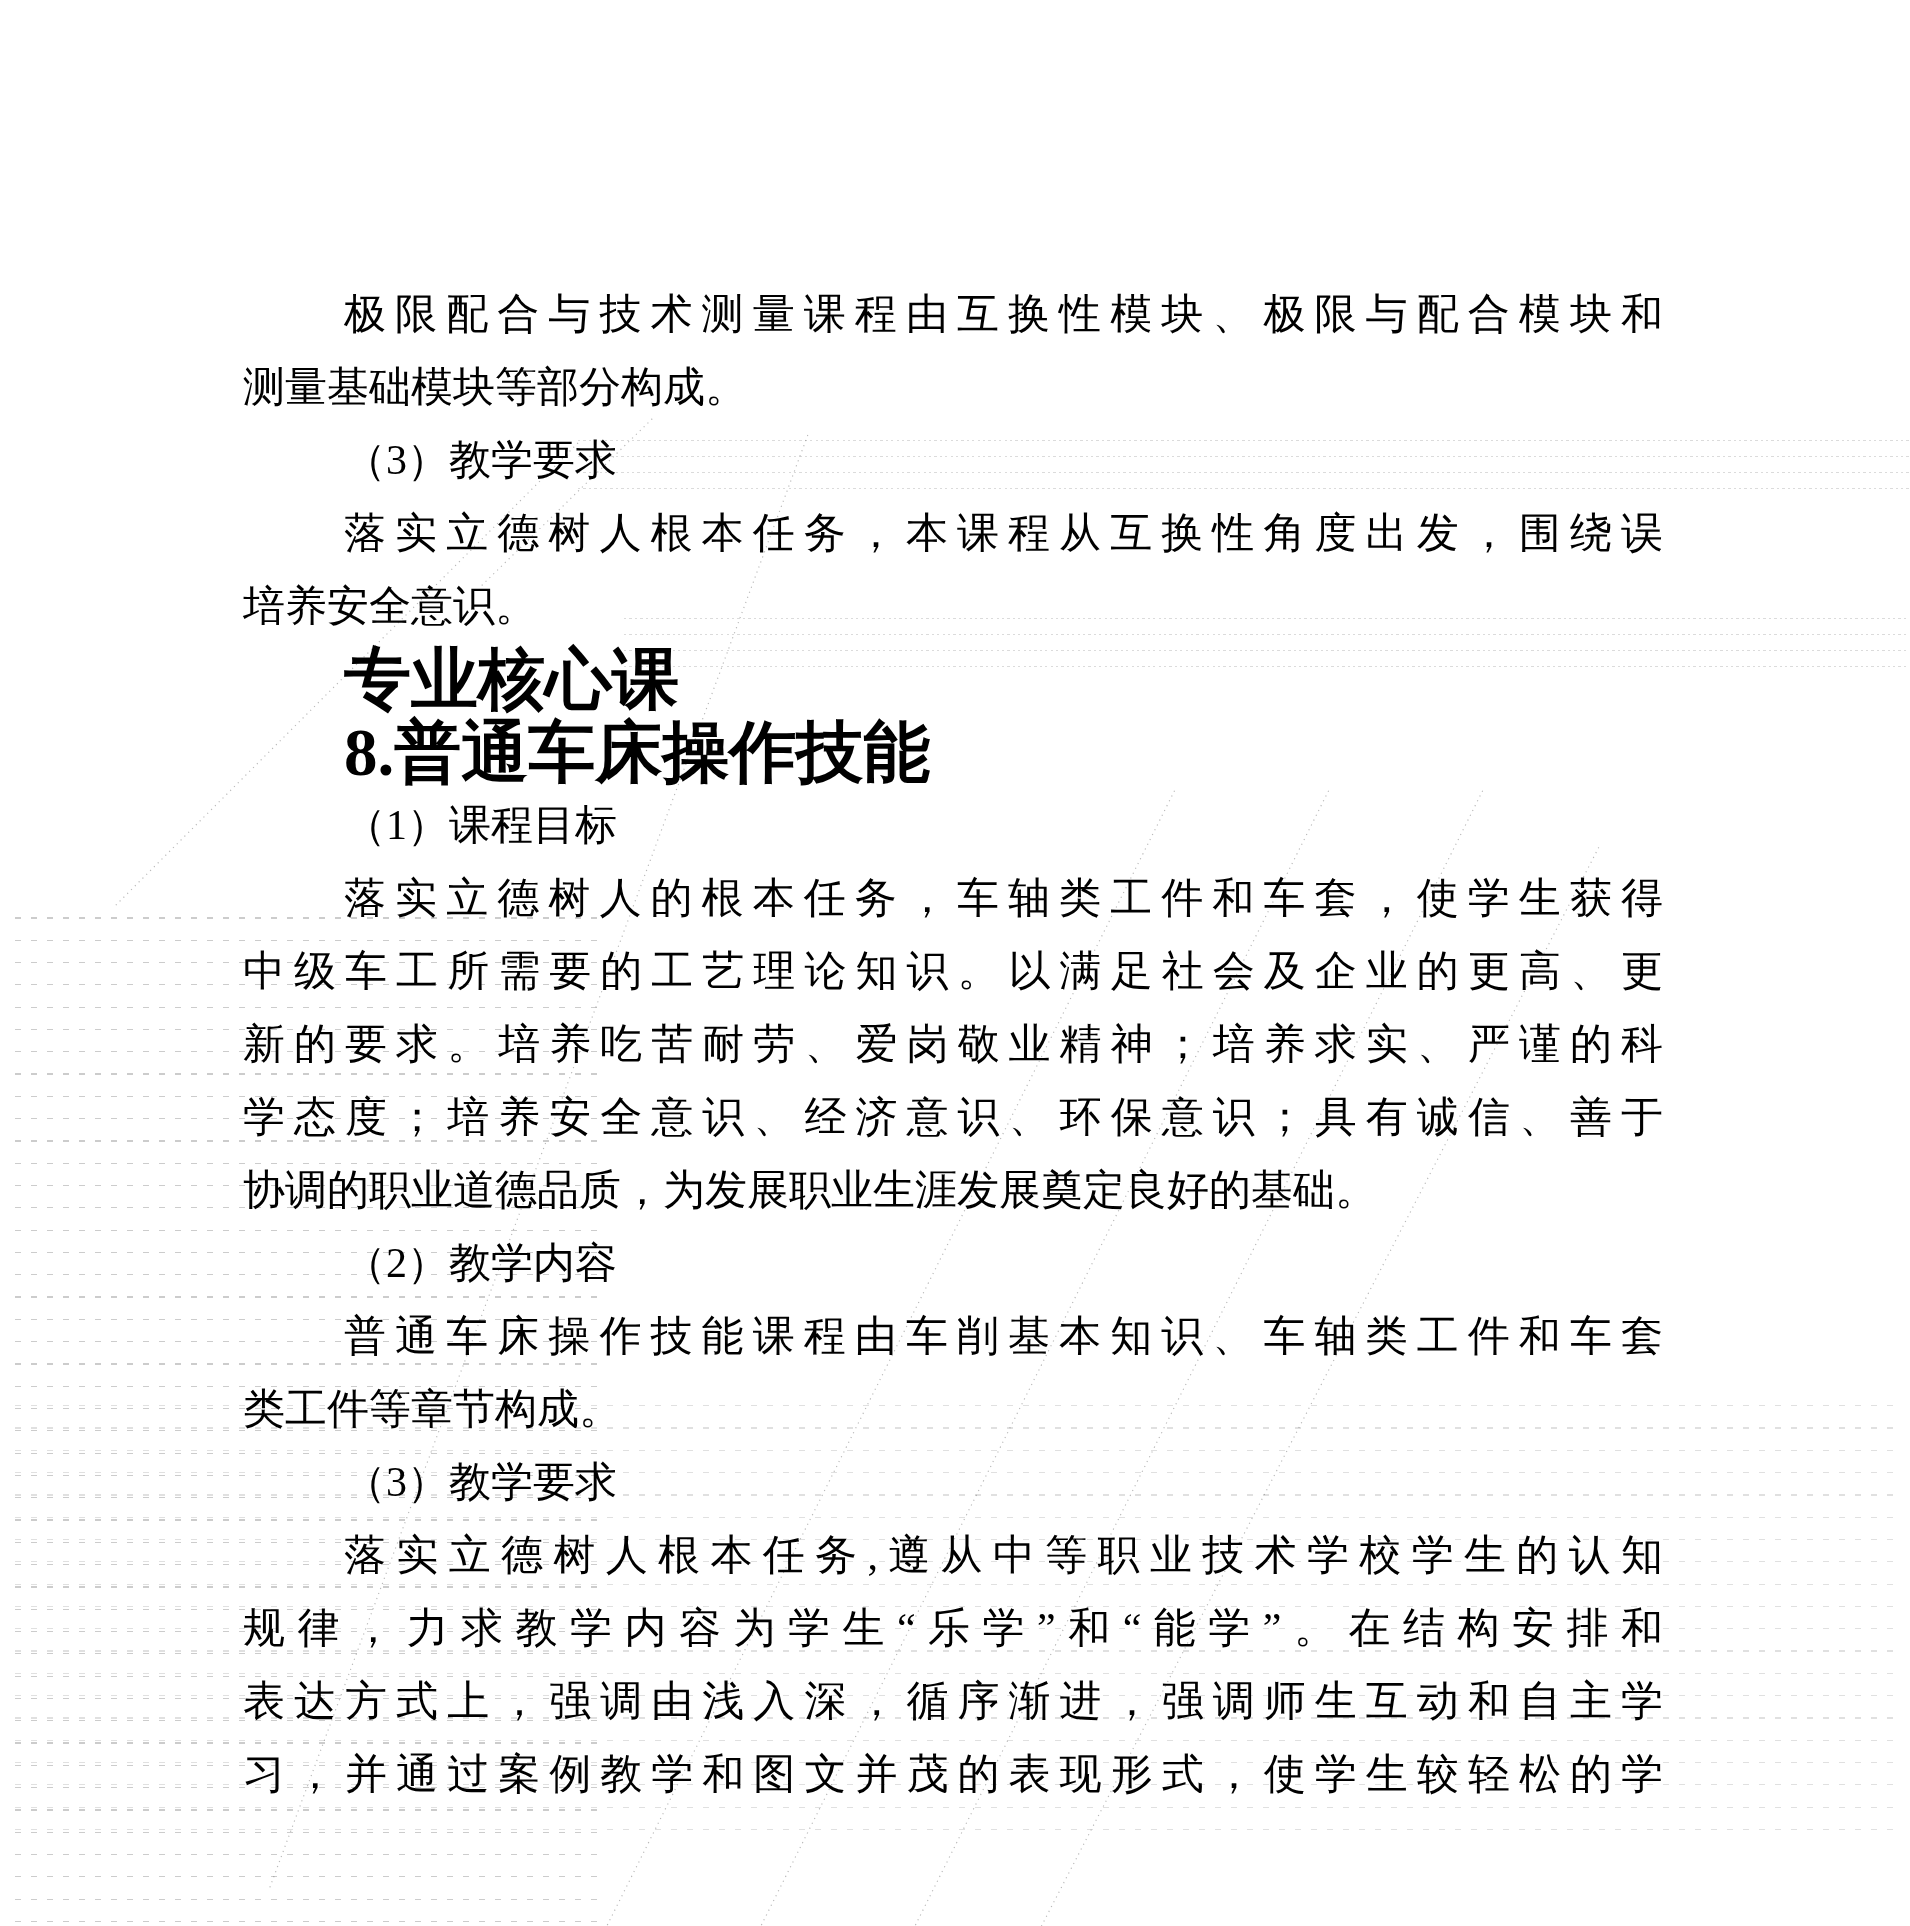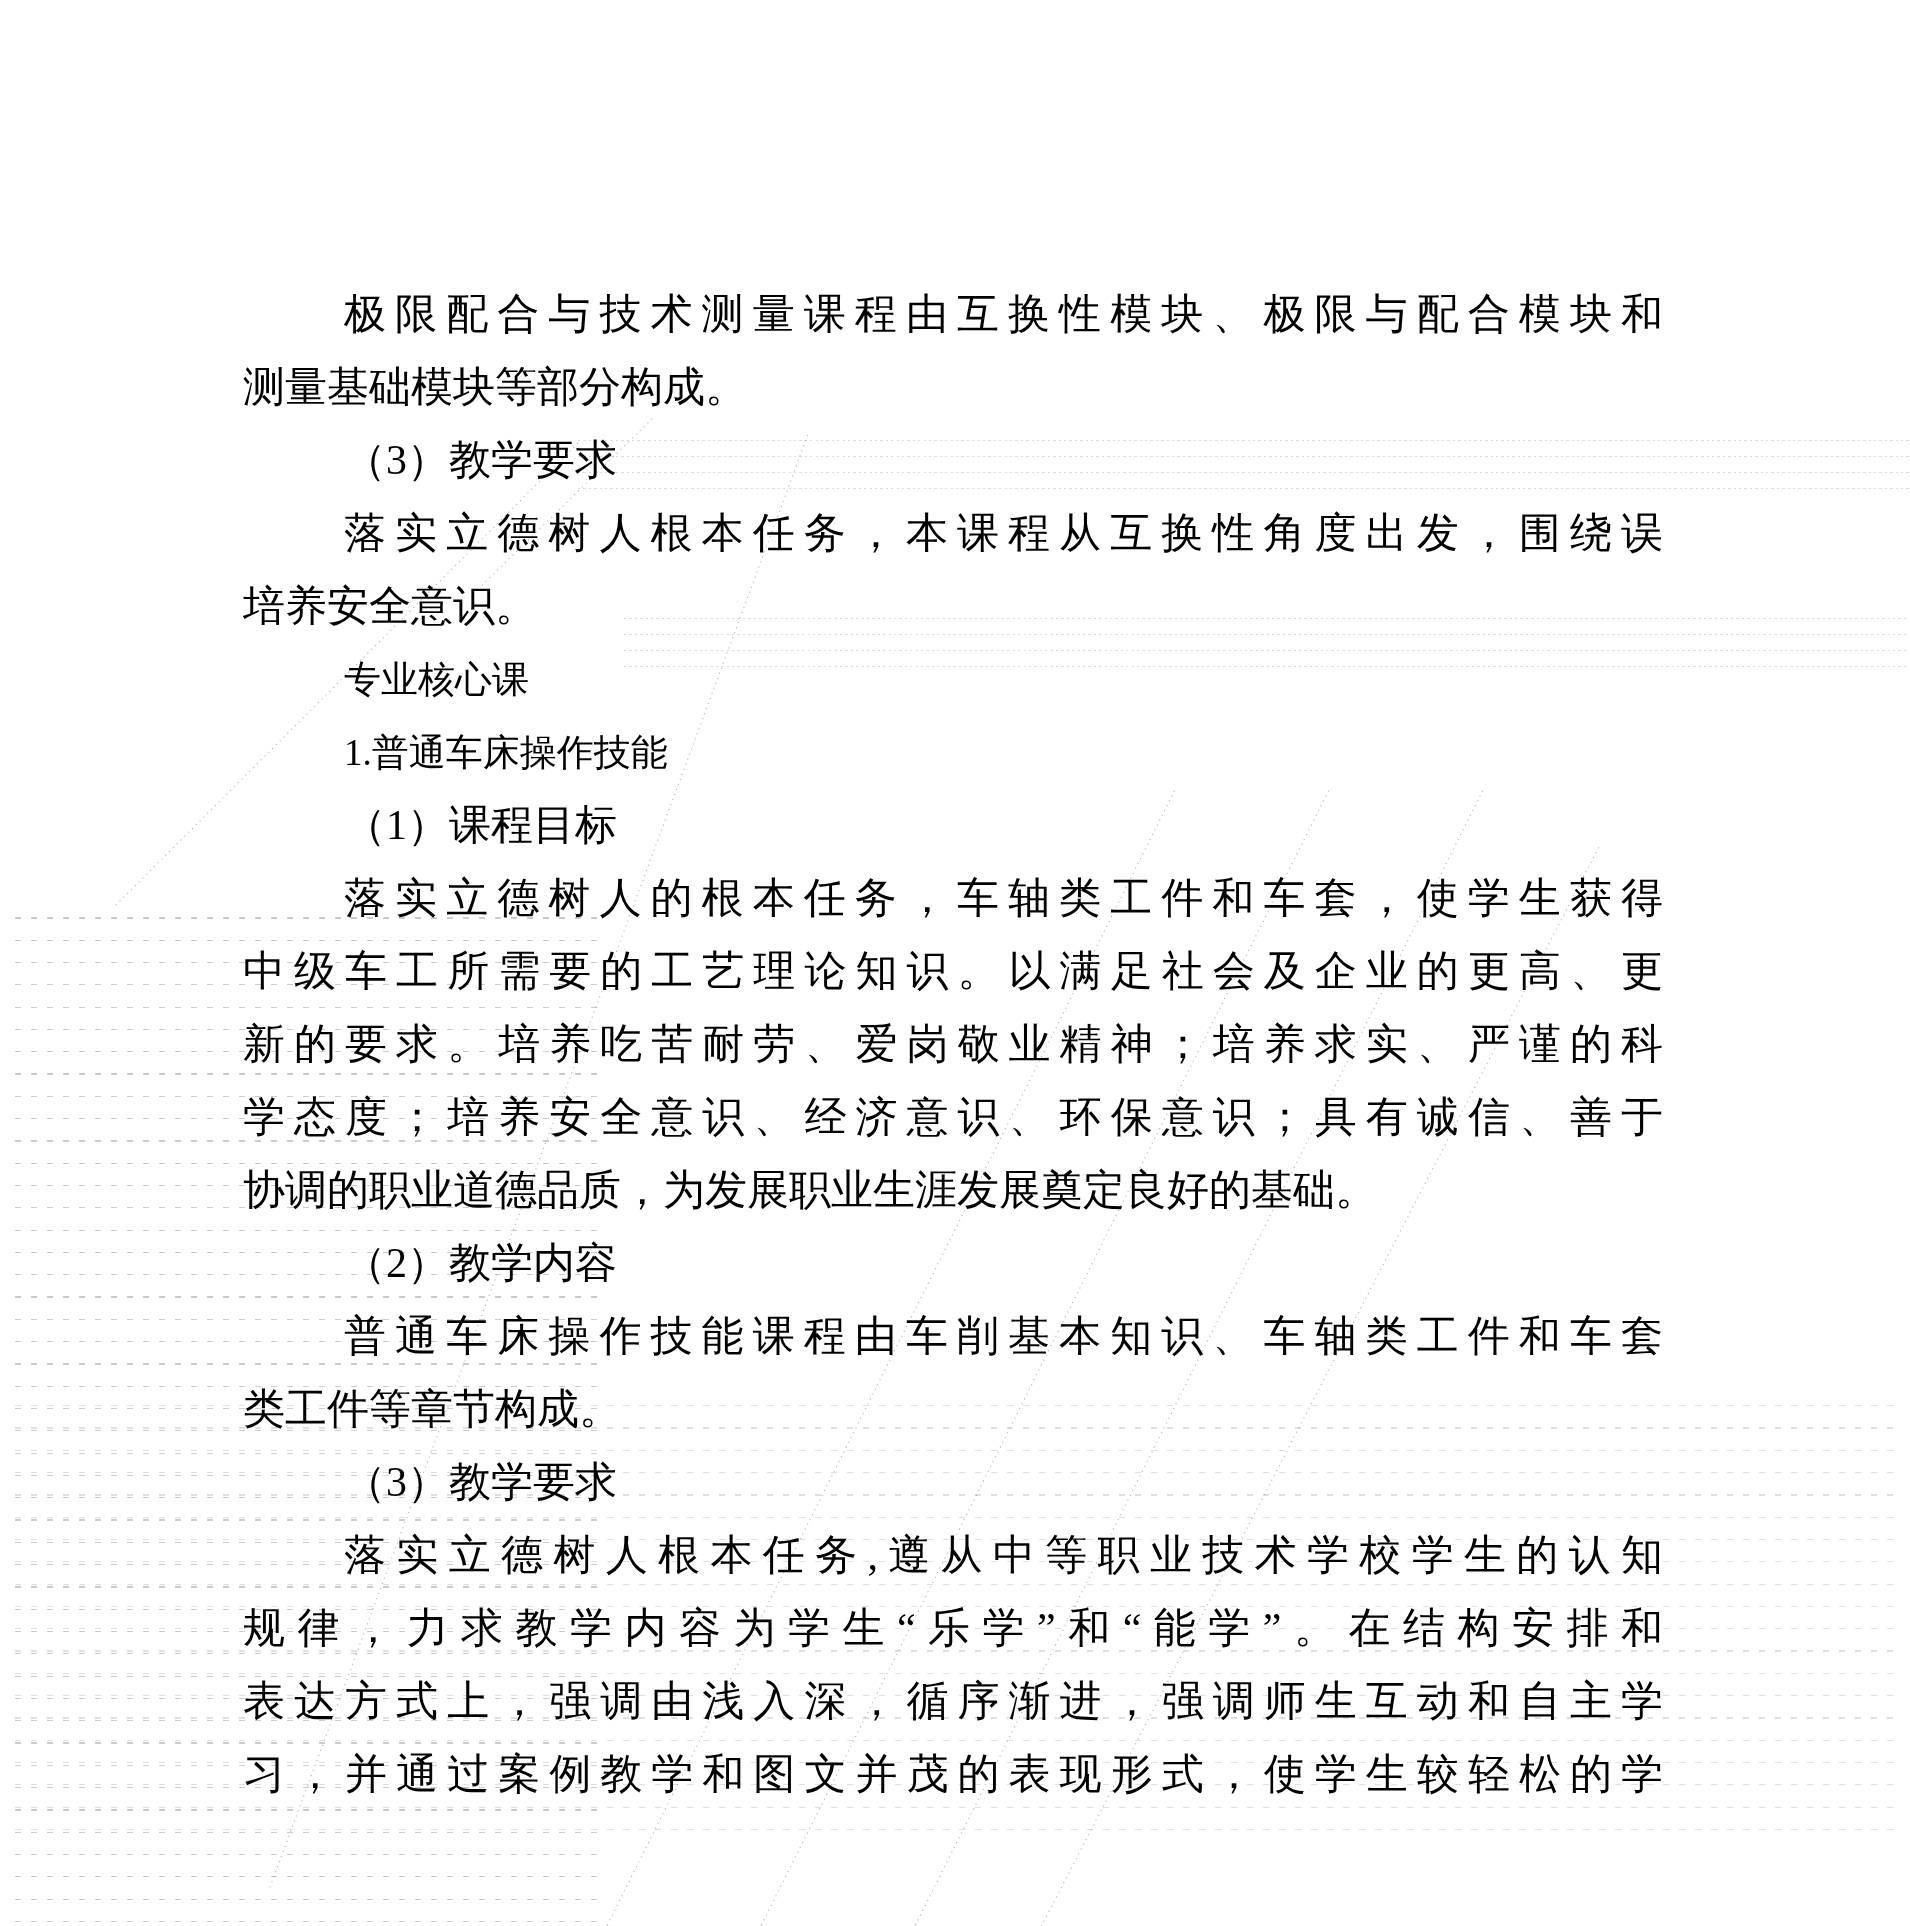--- a/index.html
+++ b/index.html
@@ -22,21 +22,21 @@
     font-size:42px;
     height:73px;
     line-height:73px;
     white-space:nowrap;
     text-align:justify;
     text-align-last:left;
     letter-spacing:0;
   }
   .line.j{ text-align-last:justify; }
   .line.indent{ text-indent:101px; }
-  .line.heading{ font-weight:normal; font-size:37px; }
+  .line.heading{ font-weight:bold; font-size:67px; }
   
   .wm{ position:absolute; z-index:1; pointer-events:none; }
   .wm-rows{
     background-image:repeating-linear-gradient(0deg, rgba(0,0,0,0.20) 0 1.2px, transparent 1.2px 22.3px);
     -webkit-mask-image:repeating-linear-gradient(90deg,#000 0 6.2px,transparent 6.2px 16px);
             mask-image:repeating-linear-gradient(90deg,#000 0 6.2px,transparent 6.2px 16px);
   }
   .wm-rows.light{
     background-image:repeating-linear-gradient(0deg, rgba(0,0,0,0.12) 0 1.2px, transparent 1.2px 22.3px);
   }
@@ -73,21 +73,21 @@
     </g>
   </svg>
 
   <div class="text-block" id="text-block">
       <div class="line body indent j">极限配合与技术测量课程由互换性模块、极限与配合模块和</div>
       <div class="line body">测量基础模块等部分构成。</div>
       <div class="line subheading indent">（3）教学要求</div>
       <div class="line body indent j">落实立德树人根本任务，本课程从互换性角度出发，围绕误</div>
       <div class="line body">培养安全意识。</div>
       <div class="line heading indent">专业核心课</div>
-      <div class="line heading indent">1.普通车床操作技能</div>
+      <div class="line heading indent">8.普通车床操作技能</div>
       <div class="line subheading indent">（1）课程目标</div>
       <div class="line body indent j">落实立德树人的根本任务，车轴类工件和车套，使学生获得</div>
       <div class="line body j">中级车工所需要的工艺理论知识。以满足社会及企业的更高、更</div>
       <div class="line body j">新的要求。培养吃苦耐劳、爱岗敬业精神；培养求实、严谨的科</div>
       <div class="line body j">学态度；培养安全意识、经济意识、环保意识；具有诚信、善于</div>
       <div class="line body">协调的职业道德品质，为发展职业生涯发展奠定良好的基础。</div>
       <div class="line subheading indent">（2）教学内容</div>
       <div class="line body indent j">普通车床操作技能课程由车削基本知识、车轴类工件和车套</div>
       <div class="line body">类工件等章节构成。</div>
       <div class="line subheading indent">（3）教学要求</div>

